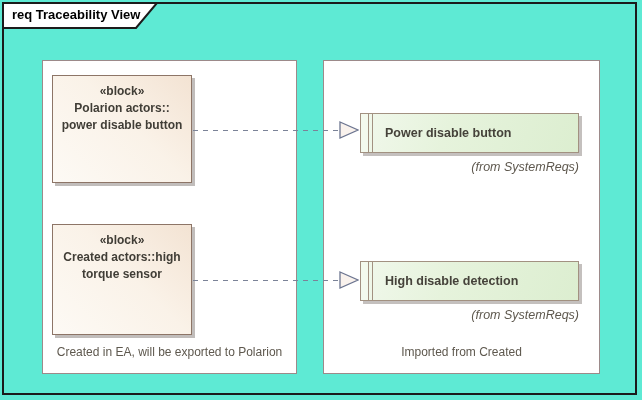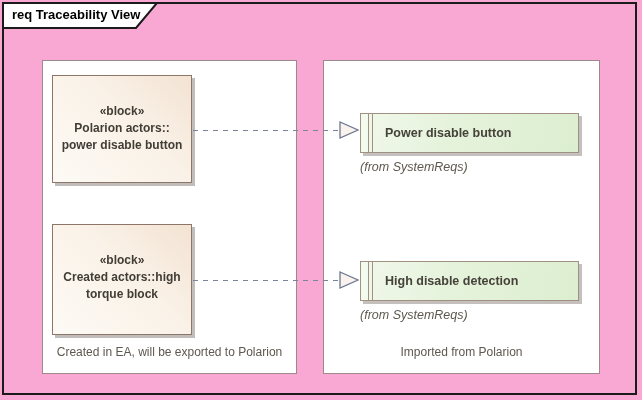--- a/index.html
+++ b/index.html
@@ -1,17 +1,17 @@
 <!DOCTYPE html>
 <html><head>
 <meta charset="utf-8">
 <style>
   html,body{margin:0;padding:0;background:#ffffff;}
   .canvas{
-    position:relative;width:642px;height:400px;background:#f9a8d4;
+    position:relative;width:642px;height:400px;background:#5eead4;
     font-family:"Liberation Sans",sans-serif;overflow:hidden;
   }
   
   .frame{
     position:absolute;left:2px;top:2px;width:635px;height:393px;
     border:2px solid #1b1b1b;box-sizing:border-box;
   }
   .frame-tab{position:absolute;left:2px;top:2px;width:158px;height:28px;}
   .frame-title{
     position:absolute;left:12px;top:7px;font-size:13px;font-weight:bold;color:#000;
@@ -27,21 +27,21 @@
   .caption{
     position:absolute;bottom:14px;left:0;width:100%;text-align:center;
     font-size:12px;color:#5e584e;white-space:nowrap;
   }
   
   .block{
     position:absolute;left:52px;width:140px;box-sizing:border-box;
     border:1px solid #8d7567;
     background:linear-gradient(225deg,#f3e3d3 0%,#faf2e8 45%,#fdfaf5 100%);
     box-shadow:3px 3px 0 0 #c1bdbb;
-    padding-top:27px;text-align:center;color:#403d36;
+    padding-top:7px;text-align:center;color:#403d36;
   }
   .block.b1{top:75px;height:108px;}
   .block.b2{top:224px;height:111px;}
   .block .line{font-size:12px;font-weight:bold;line-height:17px;white-space:nowrap;}
   
   .connector{
     position:absolute;left:193px;width:146px;height:1px;
     background:repeating-linear-gradient(90deg,#7b8398 0,#7b8398 5px,transparent 5px,transparent 10px);
   }
   .connector.c1{top:130px;}
@@ -61,21 +61,21 @@
   .req-strip{position:absolute;left:0;top:0;bottom:0;width:7px;background:#f3faee;}
   .req-bars{
     position:absolute;left:7px;top:0;bottom:0;width:3px;
     border-left:1px solid #a29181;border-right:1px solid #a29181;box-sizing:content-box;
   }
   .req-name{
     position:absolute;left:24px;top:0;height:100%;display:flex;align-items:center;
     font-size:12.5px;font-weight:bold;color:#45423a;white-space:nowrap;
   }
   .from-label{
-    position:absolute;left:360px;width:219px;text-align:left;
+    position:absolute;left:360px;width:219px;text-align:right;
     font-size:12.5px;font-style:italic;color:#5e584e;white-space:nowrap;
   }
   .from-label.f1{top:160px;}
   .from-label.f2{top:308px;}
 </style>
 </head>
 <body>
 
 <div class="canvas">
 
@@ -84,33 +84,33 @@
   <svg class="frame-tab" viewBox="0 0 158 28">
     <path d="M1,1 H155 L134,26 H1 Z" fill="#ffffff" stroke="#1b1b1b" stroke-width="2"></path>
   </svg>
   <div class="frame-title">req Traceability View</div>
 
   <div class="container left">
     <div class="caption">Created in EA, will be exported to Polarion</div>
   </div>
 
   <div class="container right">
-    <div class="caption">Imported from Polarion</div>
+    <div class="caption">Imported from Created</div>
   </div>
 
   <div class="block b1">
     <div class="line">«block»</div>
     <div class="line">Polarion actors::</div>
     <div class="line">power disable button</div>
   </div>
 
   <div class="block b2">
     <div class="line">«block»</div>
     <div class="line">Created actors::high</div>
-    <div class="line">torque block</div>
+    <div class="line">torque sensor</div>
   </div>
 
   <div class="connector c1"></div>
   <svg class="arrowhead a1" viewBox="0 0 20 18">
     <polygon points="1,1 19,9 1,17" fill="#f9f2ed" stroke="#6c7590" stroke-width="1.3"></polygon>
   </svg>
 
   <div class="connector c2"></div>
   <svg class="arrowhead a2" viewBox="0 0 20 18">
     <polygon points="1,1 19,9 1,17" fill="#f9f2ed" stroke="#6c7590" stroke-width="1.3"></polygon>

